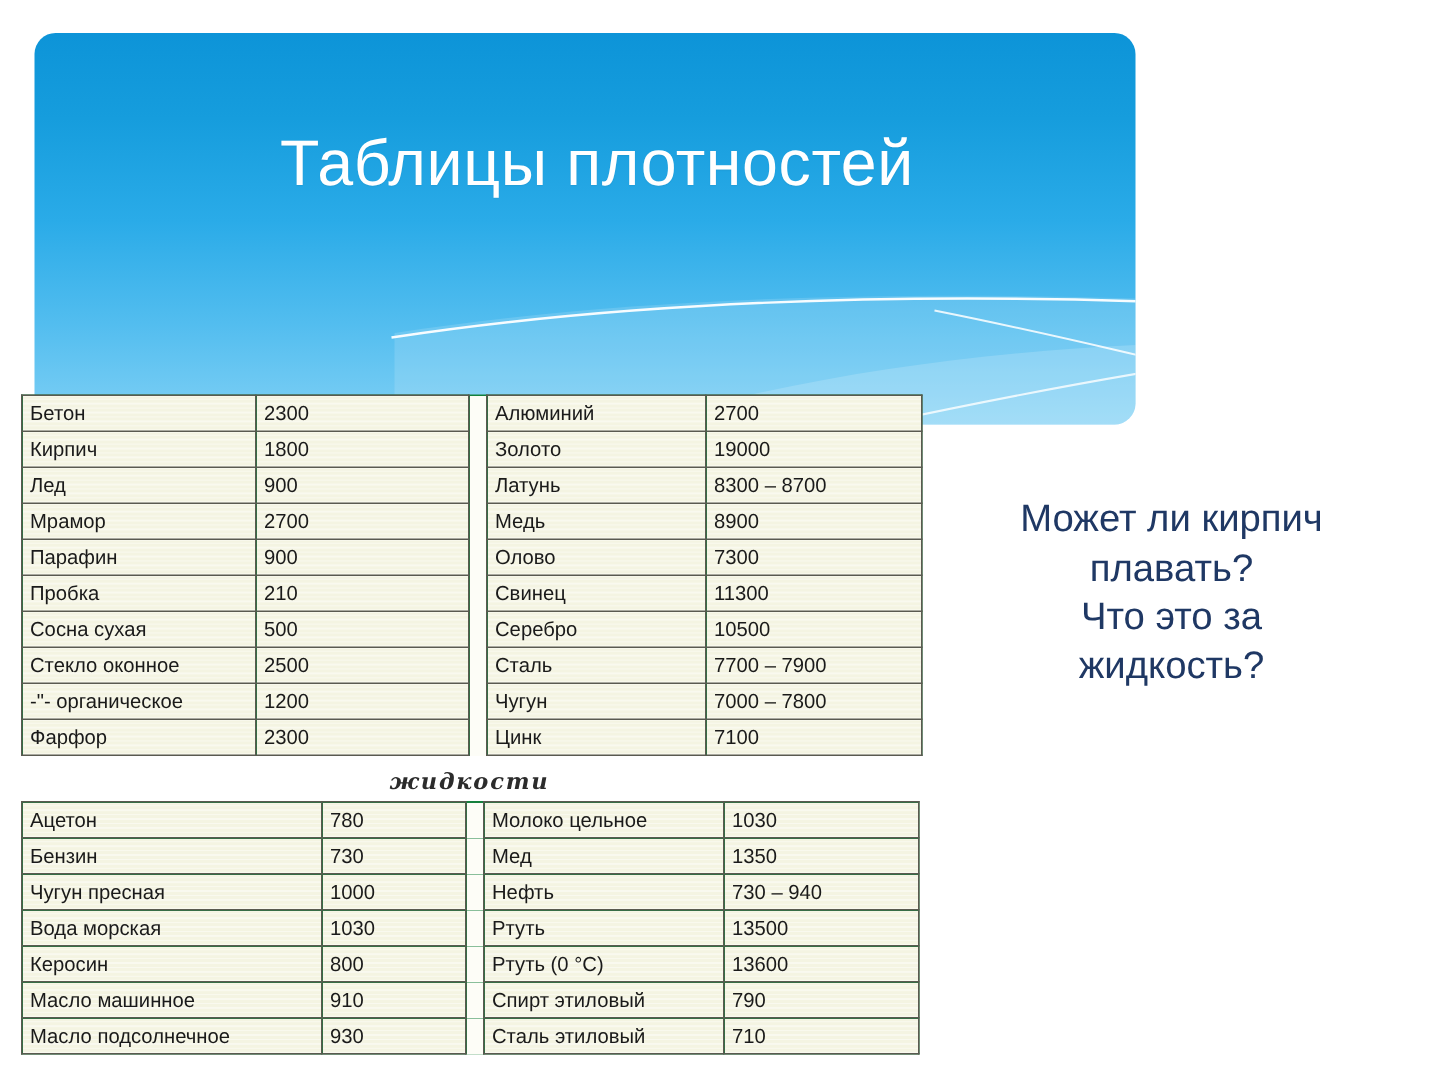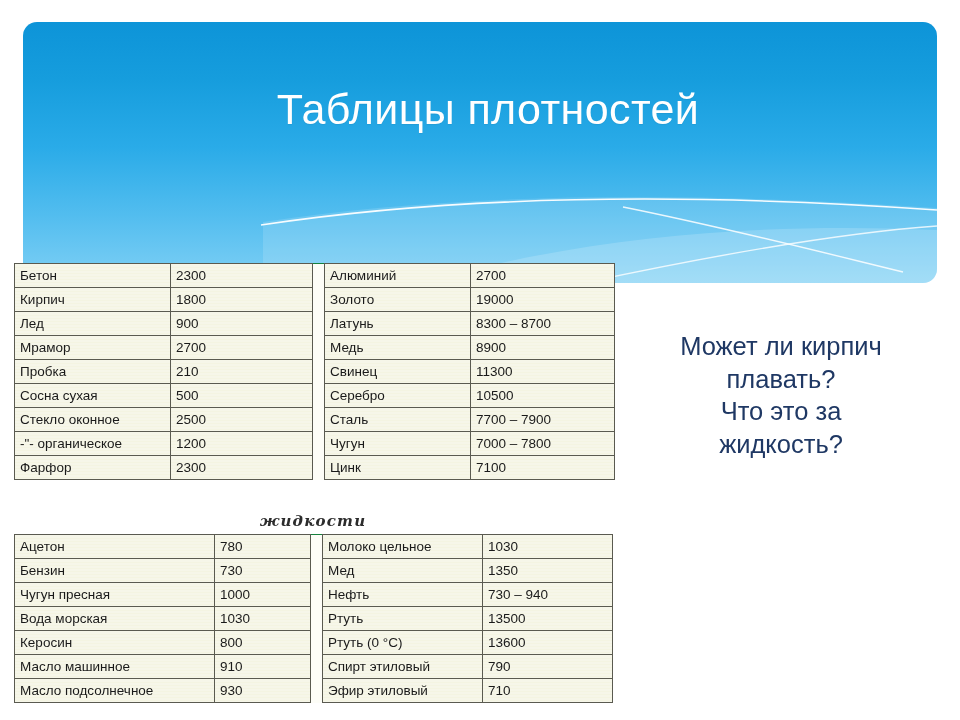--- a/index.html
+++ b/index.html
@@ -14,21 +14,21 @@
     position: relative;
     overflow: hidden;
     font-family: "Liberation Sans", sans-serif;
   }
 
   
   #banner {
     position: absolute;
     left: 23px;
     top: 22px;
-    width: 914px;
+    width: 734px;
     height: 261px;
     border-radius: 14px 14px 14px 14px;
     background: linear-gradient(180deg,
         #0d94d8 0%,
         #169ddd 22%,
         #2aabe8 48%,
         #52bdef 74%,
         #7fd0f5 100%);
     overflow: hidden;
   }
@@ -162,20 +162,27 @@
         <td>8300 – 8700</td>
       </tr>
       <tr>
         <td>Мрамор</td>
         <td>2700</td>
         <td class="gap"></td>
         <td>Медь</td>
         <td>8900</td>
       </tr>
       <tr>
+        <td>Парафин</td>
+        <td>900</td>
+        <td class="gap"></td>
+        <td>Олово</td>
+        <td>7300</td>
+      </tr>
+      <tr>
         <td>Пробка</td>
         <td>210</td>
         <td class="gap"></td>
         <td>Свинец</td>
         <td>11300</td>
       </tr>
       <tr>
         <td>Сосна сухая</td>
         <td>500</td>
         <td class="gap"></td>
@@ -256,21 +263,21 @@
         <td>Масло машинное</td>
         <td>910</td>
         <td class="gap"></td>
         <td>Спирт этиловый</td>
         <td>790</td>
       </tr>
       <tr>
         <td>Масло подсолнечное</td>
         <td>930</td>
         <td class="gap"></td>
-        <td>Эфир этиловый</td>
+        <td>Сталь этиловый</td>
         <td>710</td>
       </tr>
     </tbody>
 </table>
 
 <div id="question-block">
   <div>Может ли кирпич</div>
   <div>плавать?</div>
   <div>Что это за</div>
   <div>жидкость?</div>

